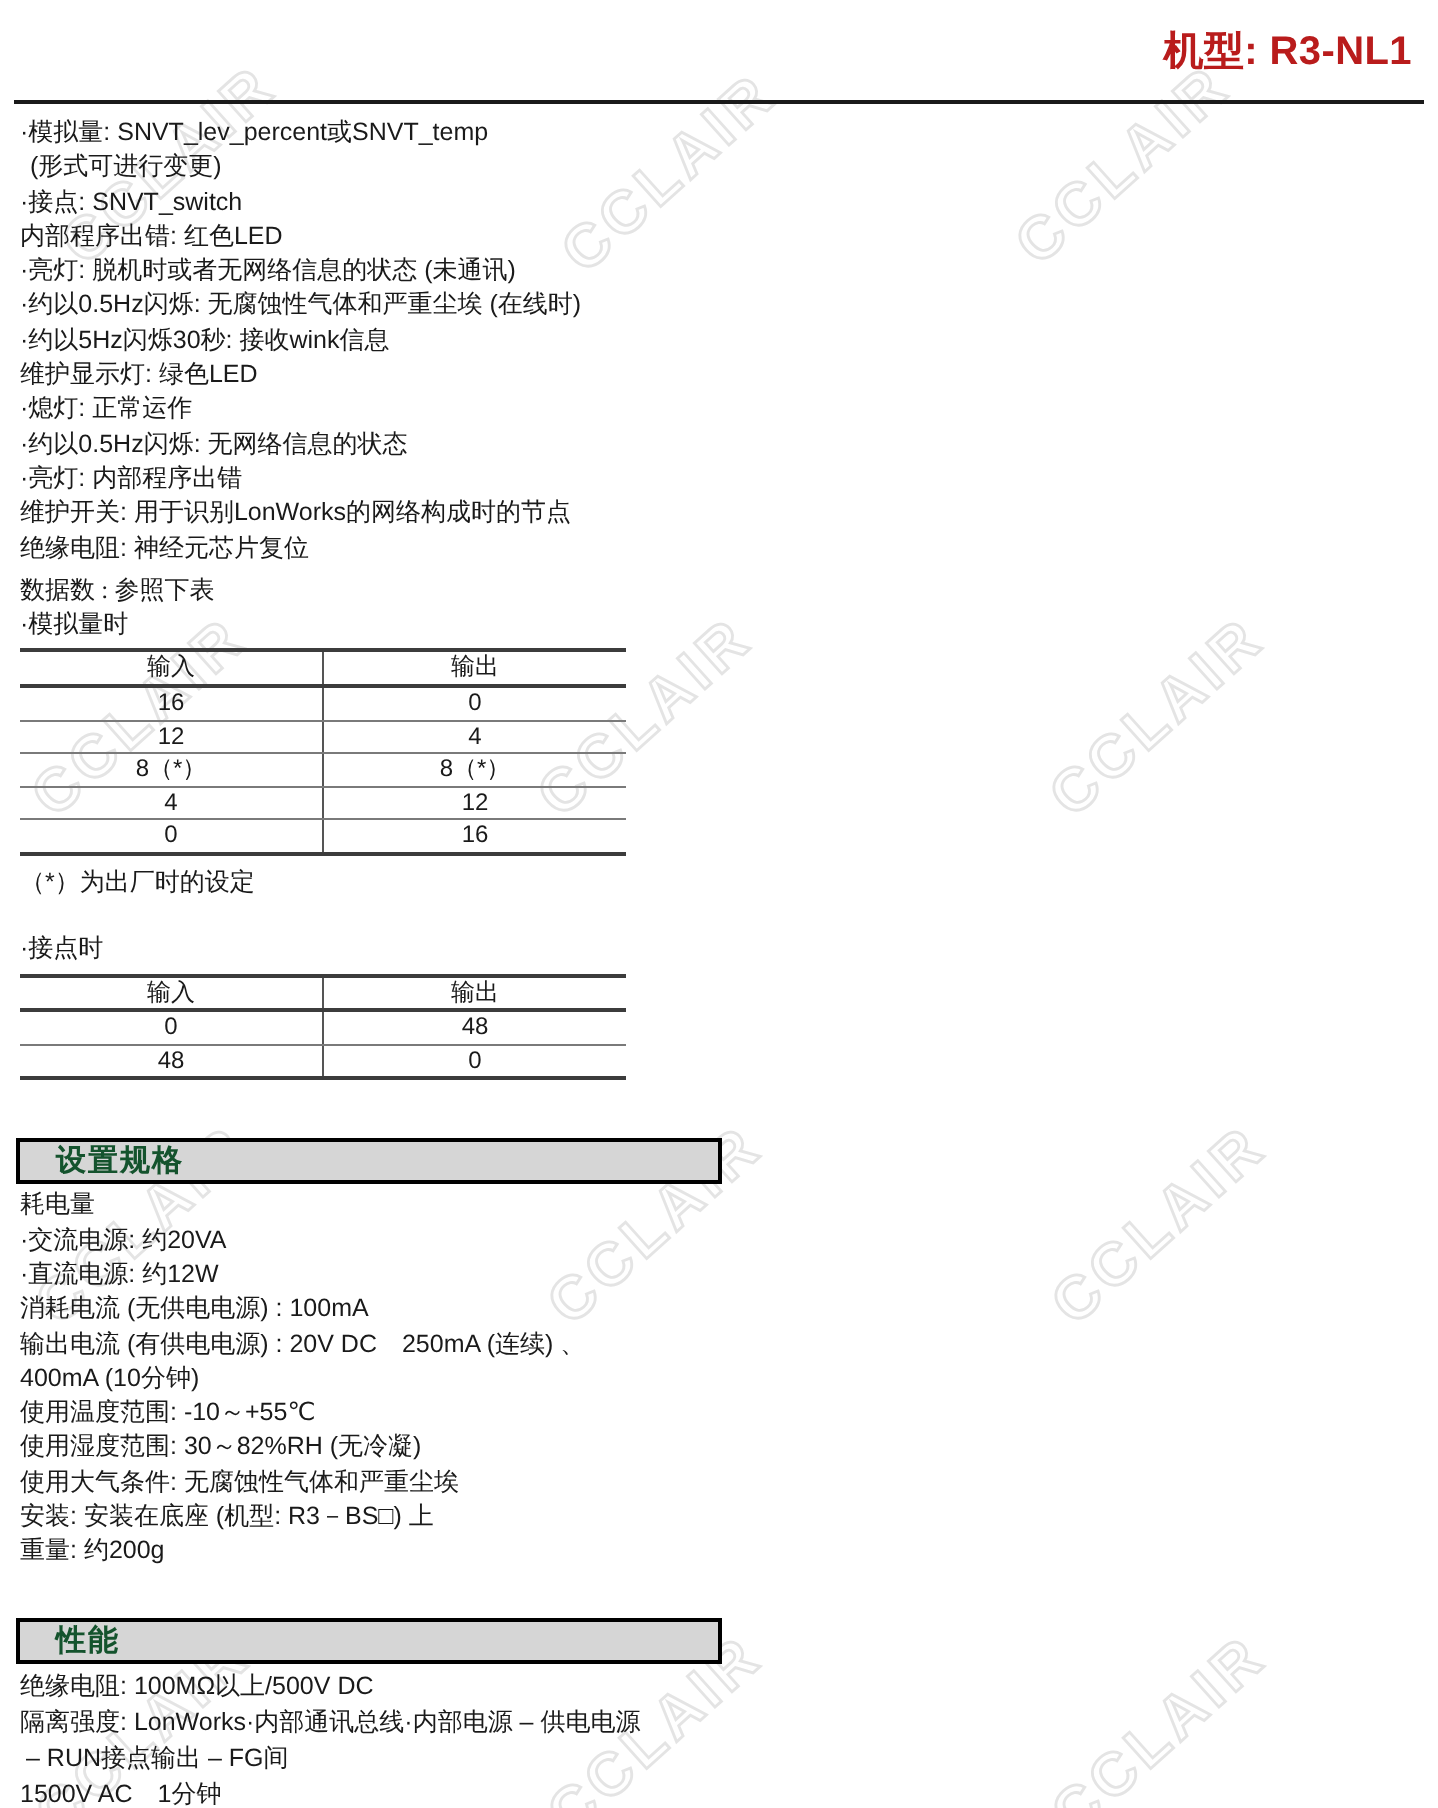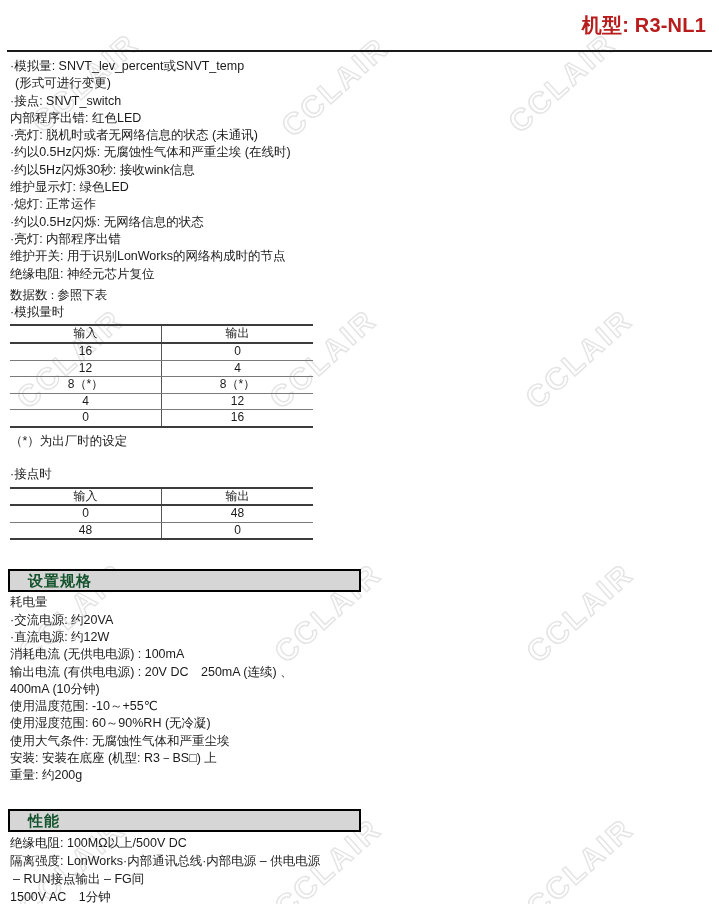--- a/index.html
+++ b/index.html
@@ -181,21 +181,21 @@
       <span>设置规格</span>
     </div>
     <div class="section-lines">
       <div class="line">耗电量</div>
       <div class="line">·交流电源: 约20VA</div>
       <div class="line">·直流电源: 约12W</div>
       <div class="line">消耗电流 (无供电电源) : 100mA</div>
       <div class="line">输出电流 (有供电电源) : 20V DC　250mA (连续) 、</div>
       <div class="line">400mA (10分钟)</div>
       <div class="line">使用温度范围: -10～+55℃</div>
-      <div class="line">使用湿度范围: 60～90%RH (无冷凝)</div>
+      <div class="line">使用湿度范围: 30～82%RH (无冷凝)</div>
       <div class="line">使用大气条件: 无腐蚀性气体和严重尘埃</div>
       <div class="line">安装: 安装在底座 (机型: R3－BS□) 上</div>
       <div class="line">重量: 约200g</div>
     </div>
 
     <div class="section-box perf">
       <span>性能</span>
     </div>
     <div class="section-lines perf-lines">
       <div class="line">绝缘电阻: 100MΩ以上/500V DC</div>

